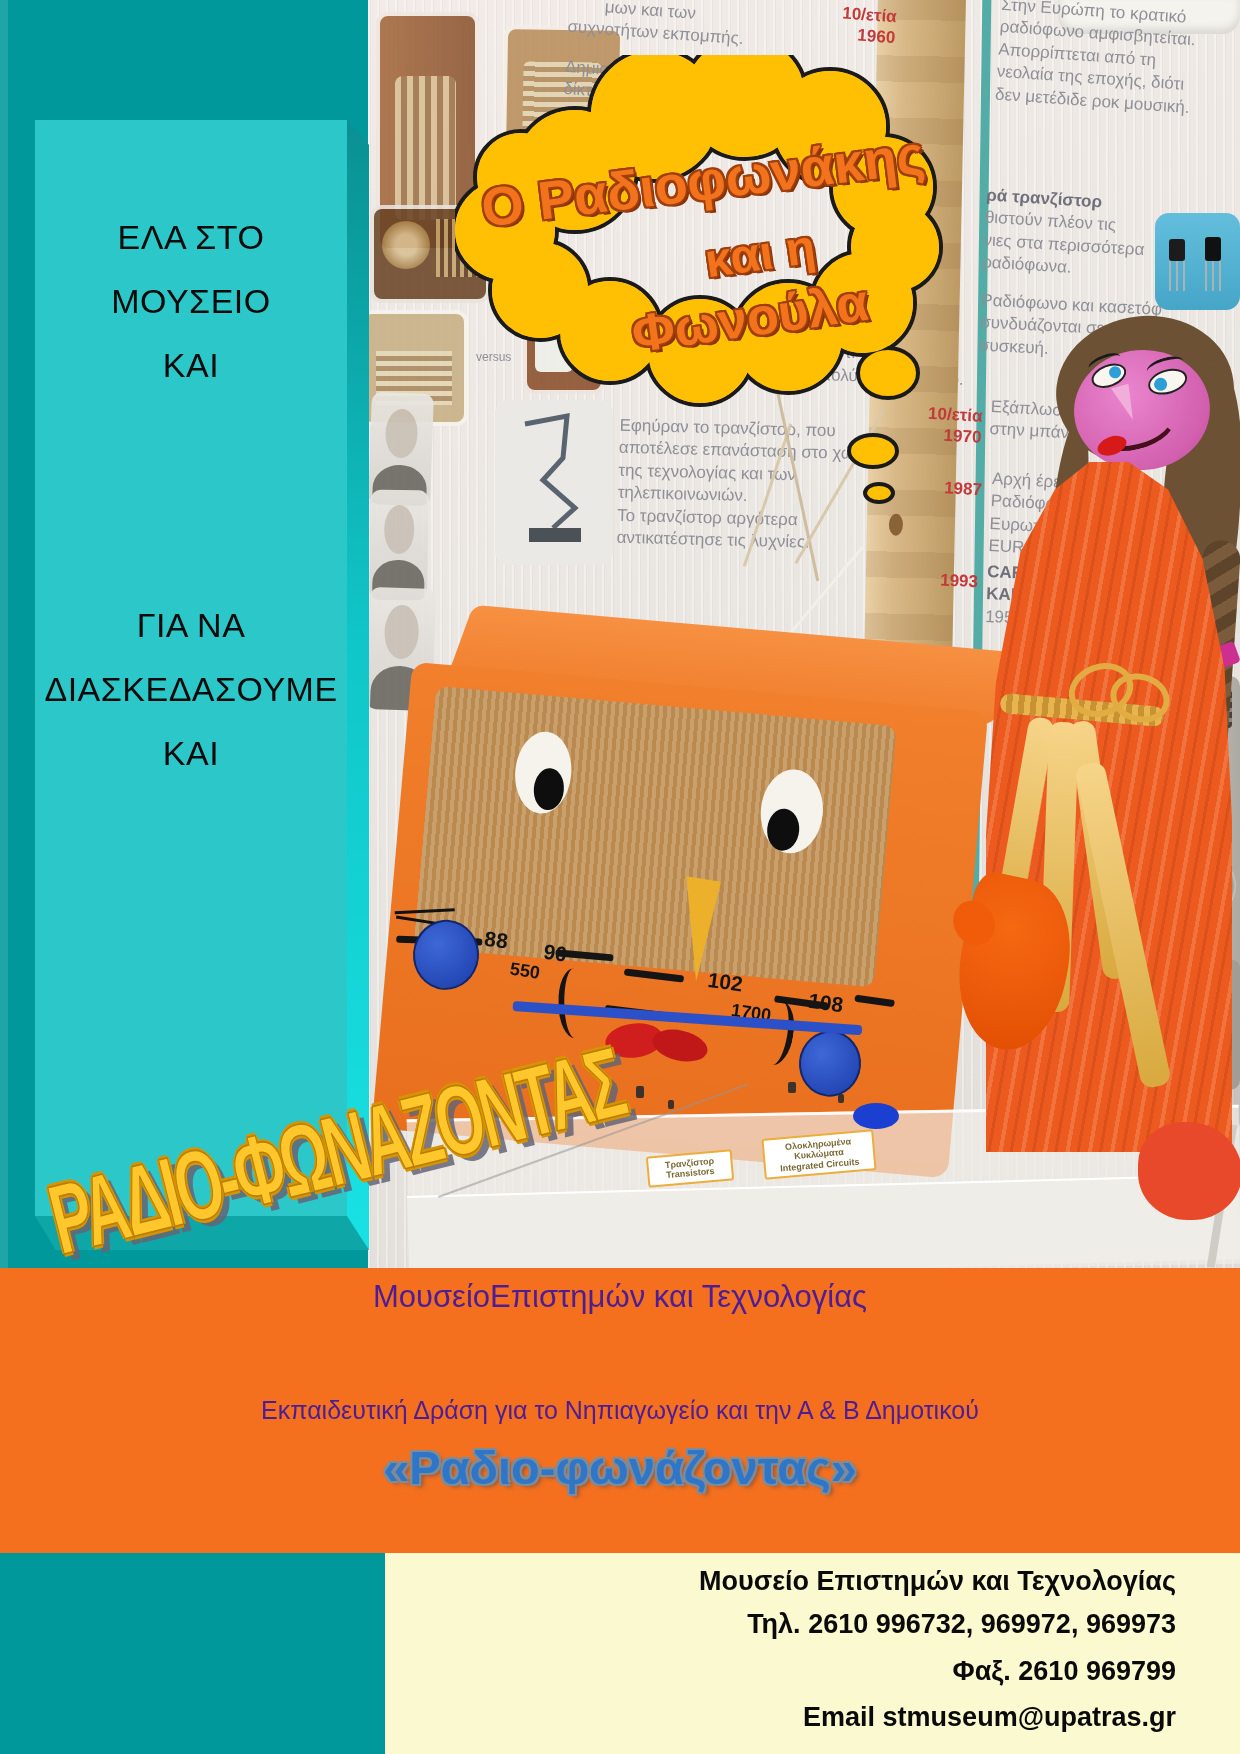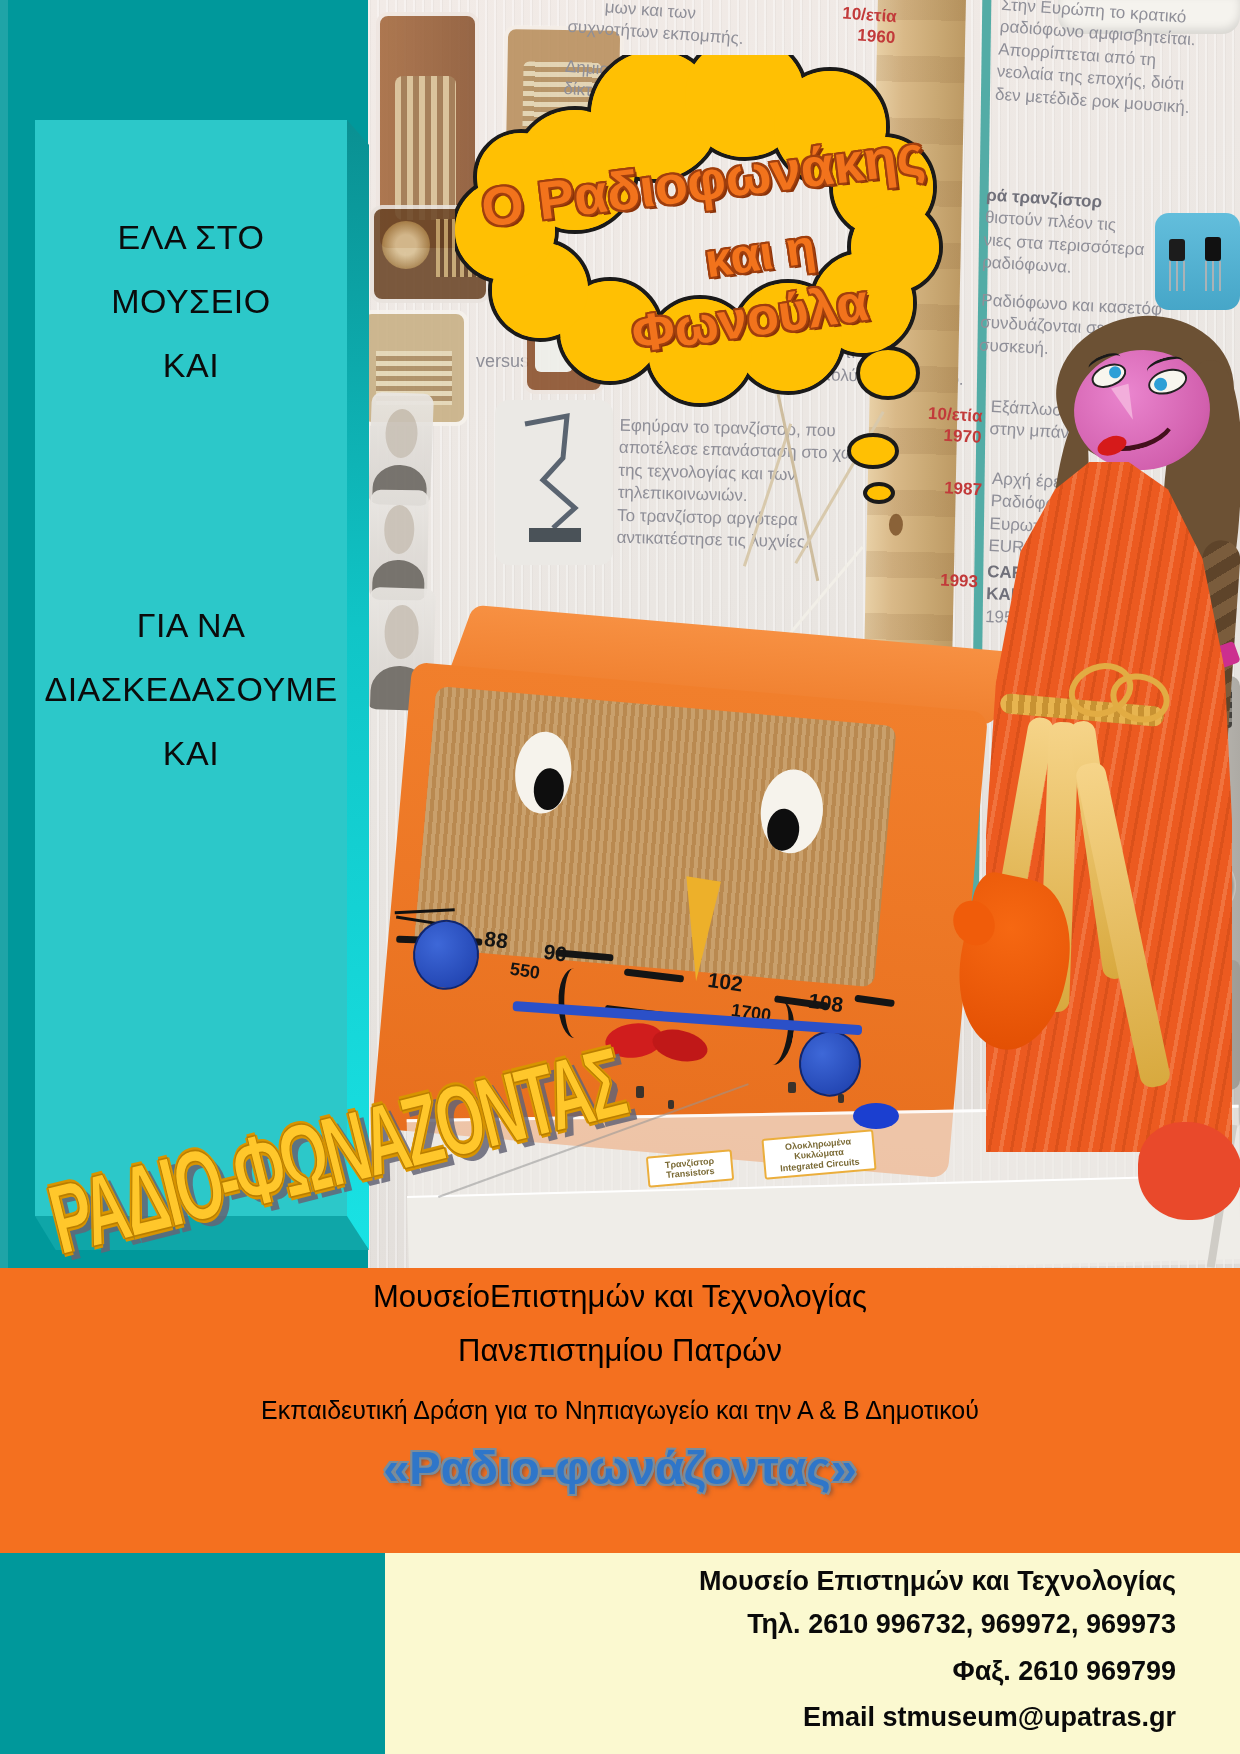--- a/index.html
+++ b/index.html
@@ -32,21 +32,21 @@
   #wordart{left:52px;top:1186px;transform:rotate(-14deg);transform-origin:0 50%;white-space:nowrap;z-index:40;}
   #wordart span{display:inline-block;transform:scaleY(1.6);transform-origin:0 50%;
       font-weight:bold;font-size:62px;letter-spacing:-4px;color:#FFC72B;
       -webkit-text-stroke:1px #B97E00;
       text-shadow:2px 0 0 #D89400,-2px 0 0 #D89400,0 2px 0 #D89400,0 -2px 0 #D89400,6px 5px 0 rgba(100,100,118,.85);}
   .cloudtext{font-weight:bold;color:#F2731C;text-align:center;white-space:nowrap;z-index:32;
       text-shadow:-2px 0 0 #A03F0E,2px 0 0 #A03F0E,0 -2px 0 #A03F0E,0 2px 0 #A03F0E,
                   -2px -2px 0 #A03F0E,2px -2px 0 #A03F0E,-2px 2px 0 #A03F0E,3px 3px 0 #8A3208;}
   
   #banner{left:0;top:1268px;width:1240px;height:285px;background:#F4701F;}
-  .bannertxt{width:100%;text-align:center;color:#000000;white-space:nowrap;}
+  .bannertxt{width:100%;text-align:center;color:#4c1d95;white-space:nowrap;}
   #program{font-weight:bold;font-size:47px;color:#2F76C9;
       text-shadow:-2px -2px 0 #7C8C99,2px -2px 0 #7C8C99,-2px 2px 0 #7C8C99,2px 2px 0 #7C8C99,4px 3px 4px rgba(60,60,75,.5);}
   .contact{right:64px;font-weight:bold;font-size:27px;color:#0A0A0A;white-space:nowrap;}
 </style>
 </head>
 <body>
 
 <div id="poster">
 
   <div id="photo" class="a">
@@ -62,21 +62,21 @@
     <div class="a photocard" style="left:2px;top:205px;width:112px;height:90px;background:#6B4526;">
       <div class="a" style="left:8px;top:12px;width:48px;height:48px;background:radial-gradient(circle,#D9C093 30%,#A57E46 70%);border-radius:50%;"></div>
       <div class="a" style="right:8px;top:10px;width:42px;height:58px;background:repeating-linear-gradient(90deg,#C2A26A 0 4px,#5E3A1E 4px 8px);"></div>
     </div>
     <div class="a photocard" style="left:-8px;top:310px;width:100px;height:108px;background:#C8B084;">
       <div class="a" style="left:12%;top:34%;width:76%;height:50%;background:repeating-linear-gradient(180deg,#E4D6B4 0 5px,#A8885C 5px 10px);"></div>
     </div>
     <div class="a" style="left:132px;top:212px;width:42px;height:60px;opacity:.8;background:repeating-linear-gradient(180deg,#9A9AA0 0 2px,transparent 2px 6px);"></div>
     <div class="a" style="left:146px;top:276px;width:30px;height:20px;background:#3A3A3A;transform:skewX(-18deg);"></div>
 
-    <div class="a ex" style="left:108px;top:350px;font-size:18px;">versus</div>
+    <div class="a ex" style="left:108px;top:350px;font-size:12px;">versus</div>
     <div class="a photocard" style="left:155px;top:316px;width:74px;height:70px;background:#8A4F2A;">
       <div class="a" style="left:8px;top:8px;width:38px;height:44px;background:#EFEFEA;border-radius:6px;"></div>
       <div class="a" style="right:4px;top:8px;width:16px;height:46px;background:repeating-linear-gradient(180deg,#5E3820 0 4px,#9A6A40 4px 8px);"></div>
     </div>
 
     <div class="a ex" style="left:200px;top:0;transform:rotate(4deg);">
       <div style="margin-left:36px;">μων και των</div>
       <div>συχνοτήτων εκπομπής.</div>
     </div>
     <div class="a ex" style="left:196px;top:62px;transform:rotate(4deg);">
@@ -334,21 +334,20 @@
     </g>
   </svg>
   <div class="a cloudtext" style="left:480px;top:150px;width:440px;font-size:54px;transform:rotate(-7deg);">Ο Ραδιοφωνάκης</div>
   <div class="a cloudtext" style="left:650px;top:226px;width:220px;font-size:48px;transform:rotate(-8deg);">και η</div>
   <div class="a cloudtext" style="left:590px;top:288px;width:320px;font-size:52px;transform:rotate(-8deg);">Φωνούλα</div>
 
   <div id="wordart" class="a"><span>ΡΑΔΙΟ-ΦΩΝΑΖΟΝΤΑΣ</span></div>
 
   <div id="banner" class="a">
     <div class="a bannertxt" style="top:11px;font-size:31px;">ΜουσείοΕπιστημών και Τεχνολογίας</div>
-    <div class="a bannertxt" style="top:65px;font-size:31px;">Πανεπιστημίου Πατρών</div>
     <div class="a bannertxt" style="top:128px;font-size:25px;">Εκπαιδευτική Δράση για το Νηπιαγωγείο και την Α &amp; Β Δημοτικού</div>
     <div id="program" class="a bannertxt" style="top:172px;">«Ραδιο-φωνάζοντας»</div>
   </div>
 
   <div class="a" style="left:385px;top:1553px;width:855px;height:201px;background:#FBF9D0;"></div>
   <div class="a" style="left:0;top:1553px;width:385px;height:201px;background:#00989B;"></div>
   <div class="a contact" style="top:1566px;">Μουσείο Επιστημών και Τεχνολογίας</div>
   <div class="a contact" style="top:1609px;">Τηλ. 2610 996732, 969972, 969973</div>
   <div class="a contact" style="top:1656px;">Φαξ. 2610 969799</div>
   <div class="a contact" style="top:1702px;">Email stmuseum@upatras.gr</div>

